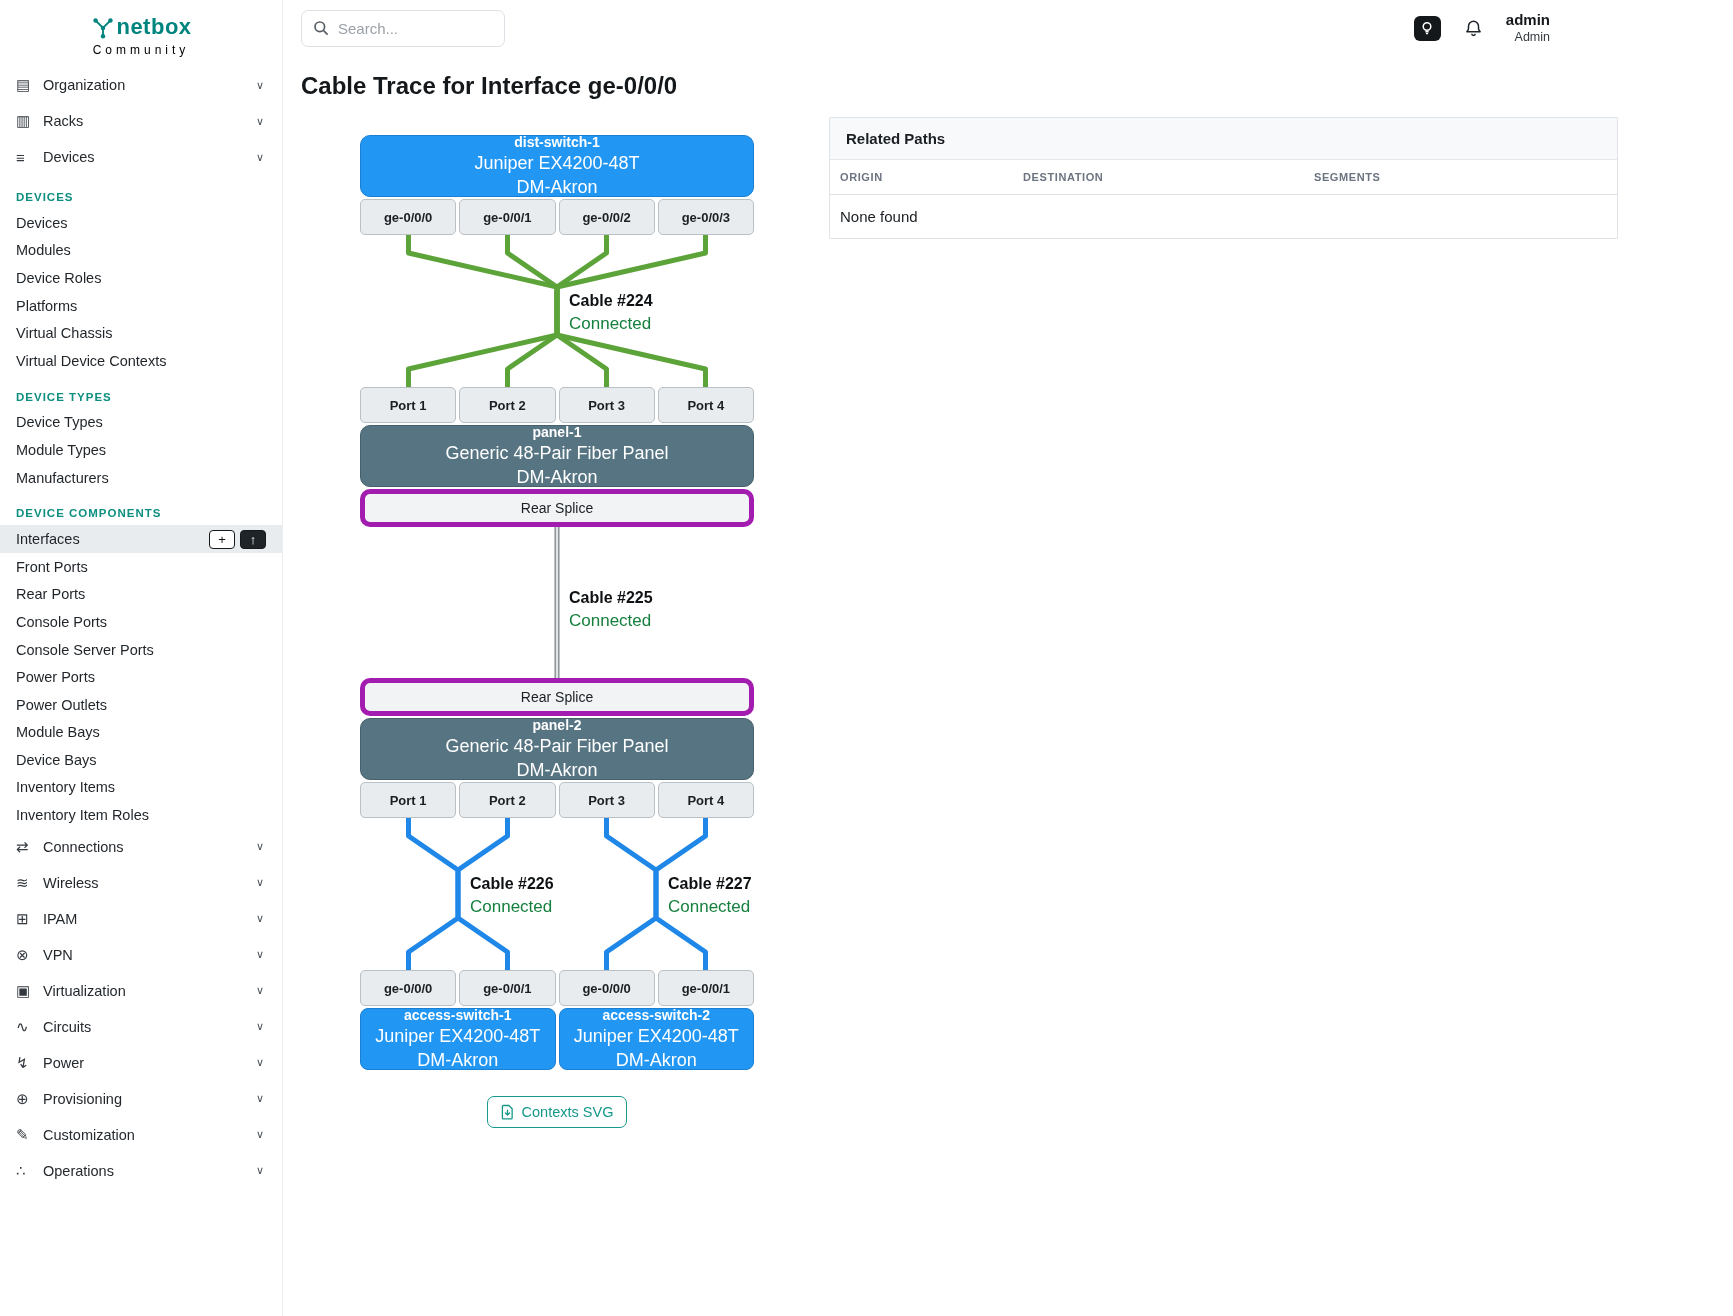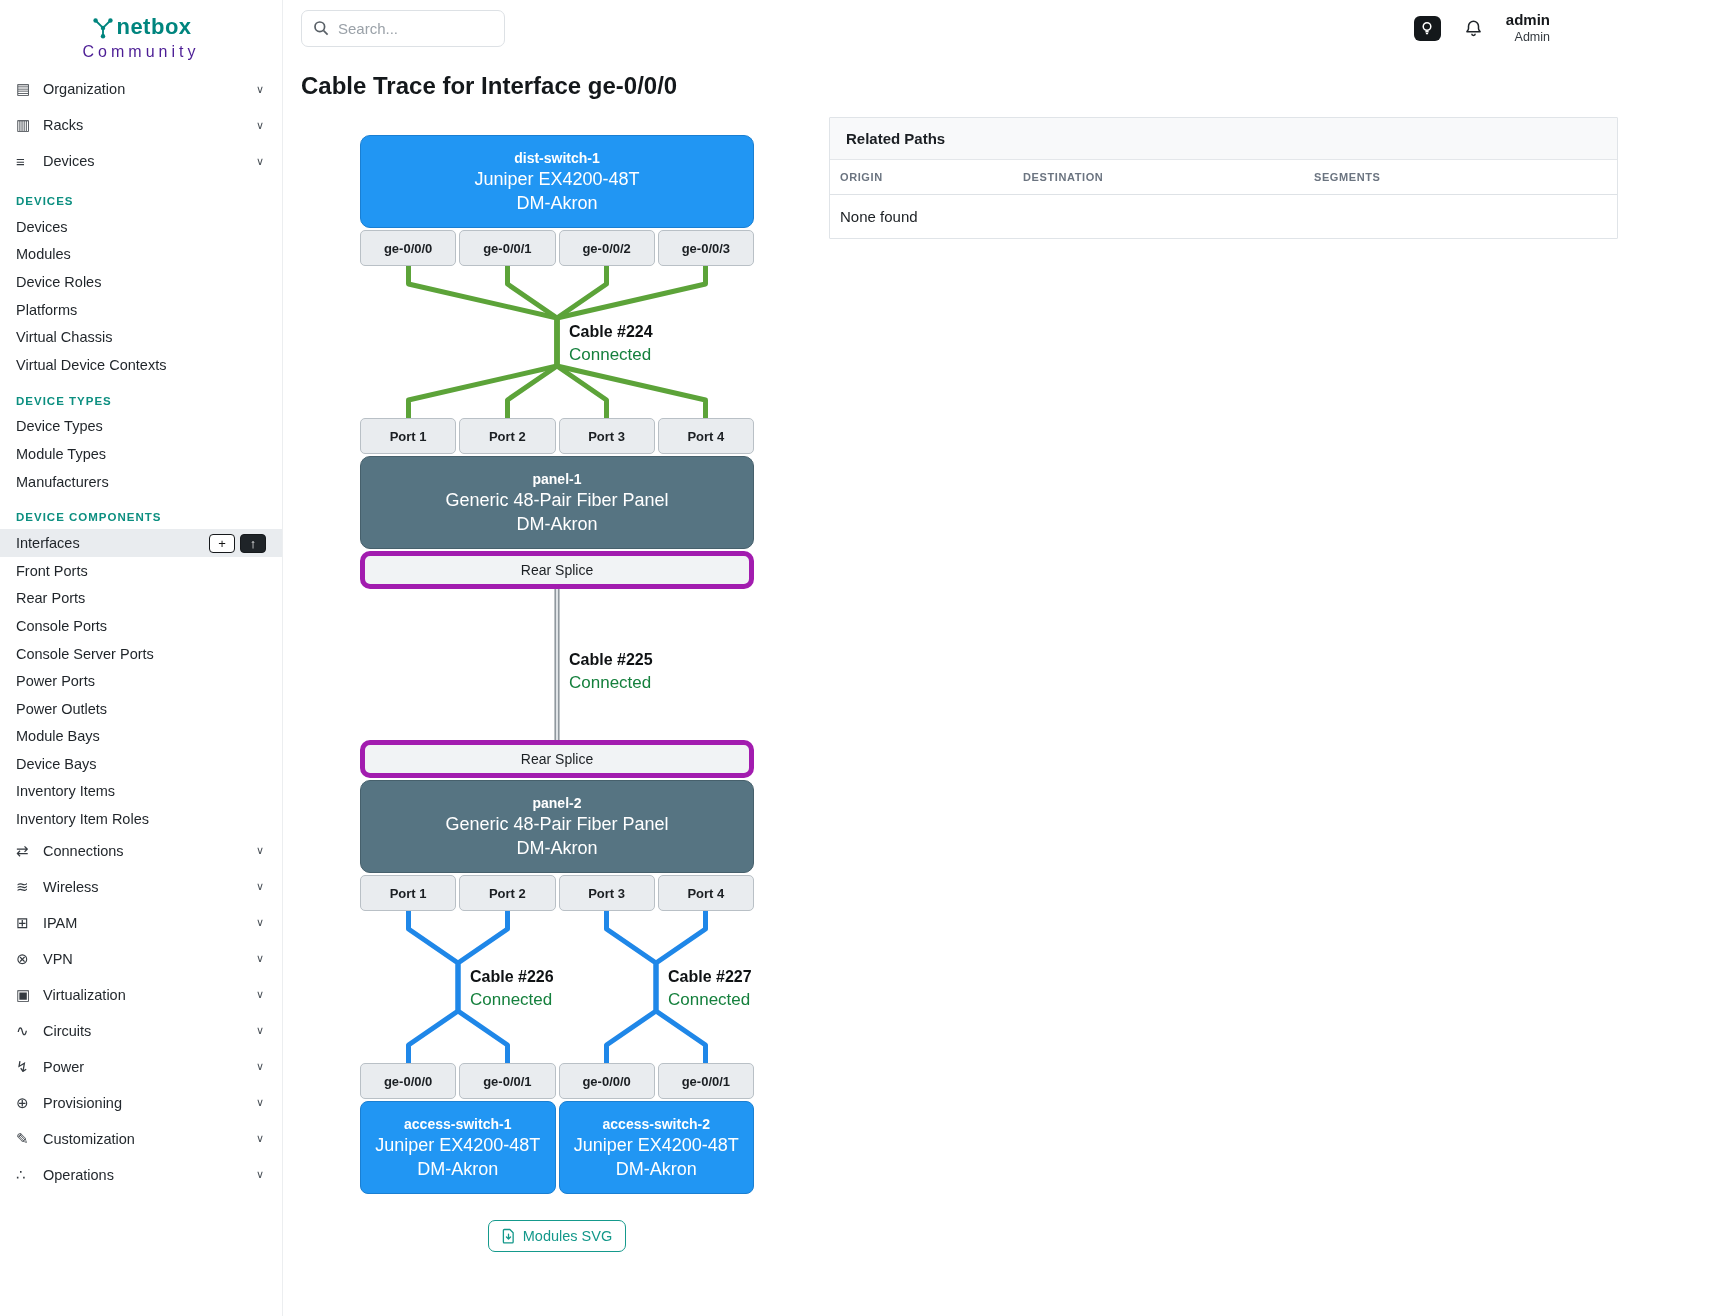--- a/index.html
+++ b/index.html
@@ -4,21 +4,21 @@
 <style>
 *{box-sizing:border-box;margin:0;padding:0}
 html,body{width:1733px;height:1316px}
 body{font-family:"Liberation Sans",sans-serif;background:#fff;color:#212529;overflow:hidden}
 .app{display:flex;width:1733px;height:1316px}
 
 .sidebar{width:283px;min-width:283px;height:100%;background:#fff;border-right:1px solid #eceef0;overflow:hidden;padding-top:14px}
 .brand{display:flex;flex-direction:column;align-items:center}
 .brand-row{display:flex;align-items:center;}
 .brand-name{font-size:22px;font-weight:bold;color:#00857e;letter-spacing:.5px}
-.brand-sub{font-size:16px;letter-spacing:4px;color:#4c1d95;margin-top:3px}
+.brand-sub{font-size:12px;letter-spacing:4px;color:#000000;margin-top:3px}
 .nav{margin-top:10px}
 .nav-group{display:flex;align-items:center;height:36px;padding:0 18px 0 16px;font-size:14.5px;color:#24292e;cursor:pointer}
 .gicon{width:27px;font-size:15px;color:#343a40}
 .chev{margin-left:auto;font-size:11px;color:#495057}
 .section-title{padding:16px 16px 6px;font-size:11.5px;font-weight:bold;letter-spacing:1px;color:#0c8f80}
 .nav-item{display:flex;align-items:center;height:27.6px;padding:0 16px;font-size:14.5px;color:#1f2429;cursor:pointer;position:relative}
 .nav-item.active{background:#e9ecef}
 .row-actions{margin-left:auto;display:flex;gap:5px}
 .mini-btn{width:26px;height:19px;border:1.5px solid #16191c;border-radius:4px;background:#fff;color:#111;font-size:13px;display:flex;align-items:center;justify-content:center;line-height:1;cursor:pointer;font-family:inherit}
 .mini-btn.dark{background:#1f2428;color:#fff}
@@ -30,21 +30,21 @@
 .searchbox input::placeholder{color:#9aa1a8}
 .top-right{margin-left:auto;display:flex;align-items:center;gap:23px}
 .bulb-btn{width:27px;height:25px;background:#14181b;border:none;border-radius:6px;display:flex;align-items:center;justify-content:center;cursor:pointer}
 .bell-btn{background:none;border:none;cursor:pointer;display:flex}
 .user{text-align:right;line-height:1.25;cursor:pointer}
 .user-name{font-size:15px;font-weight:bold;color:#16191c}
 .user-role{font-size:12.5px;color:#343a40}
 .page-title{position:absolute;left:18px;top:72px;font-size:24px;font-weight:600;color:#14181b}
 
 .diagram{position:absolute;left:77px;top:135px;width:394px}
-.dev-box{height:93px;background:#2196f3;border:1px solid #1a7fd2;border-radius:10px;color:#fff;display:flex;flex-direction:column;align-items:center;justify-content:center;gap:3px;cursor:pointer}
+.dev-box{height:62px;background:#2196f3;border:1px solid #1a7fd2;border-radius:10px;color:#fff;display:flex;flex-direction:column;align-items:center;justify-content:center;gap:3px;cursor:pointer}
 .dev-name{font-size:14px;font-weight:bold}
 .dev-sub{font-size:18px}
 .panel-box{background:#567482;border-color:#46606c}
 .port-row{display:flex;gap:3px}
 .port{flex:1;height:36px;background:#e9ecef;border:1px solid #b9c0c6;border-radius:5px;display:flex;align-items:center;justify-content:center;font-size:13px;font-weight:bold;color:#1b1f23;cursor:pointer}
 .mt2{margin-top:2px}
 .splice{height:38px;background:#f1f3f5;border:5px solid #a21caf;border-radius:10px;display:flex;align-items:center;justify-content:center;font-size:14px;color:#1b1f23;cursor:pointer}
 .cable-zone{position:relative}
 .cable-zone svg{display:block}
 .strand{fill:none;stroke-width:5;stroke-linejoin:round}
@@ -324,21 +324,21 @@
           <div class="dev-sub">Juniper EX4200-48T</div>
           <div class="dev-sub">DM-Akron</div>
         </div>
       </div>
 
       <button class="download-btn">
         <svg width="13" height="16" viewBox="0 0 14 17">
           <path d="M2.5 1.5 h6 l3.5 3.5 v10 a1 1 0 0 1 -1 1 h-8.5 a1 1 0 0 1 -1 -1 v-12.5 a1 1 0 0 1 1 -1 z" fill="none" stroke="currentColor" stroke-width="1.4" stroke-linejoin="round"></path>
           <path d="M7 6.5 v5 M4.8 9.5 l2.2 2.2 2.2 -2.2" fill="none" stroke="currentColor" stroke-width="1.4" stroke-linecap="round" stroke-linejoin="round"></path>
         </svg>
-        <span>Modules SVG</span>
+        <span>Contexts SVG</span>
       </button>
     </div>
 
     <section class="paths-card">
       <div class="card-header">Related Paths</div>
       <div class="table-head">
         <div class="th">ORIGIN</div>
         <div class="th">DESTINATION</div>
         <div class="th">SEGMENTS</div>
       </div>

